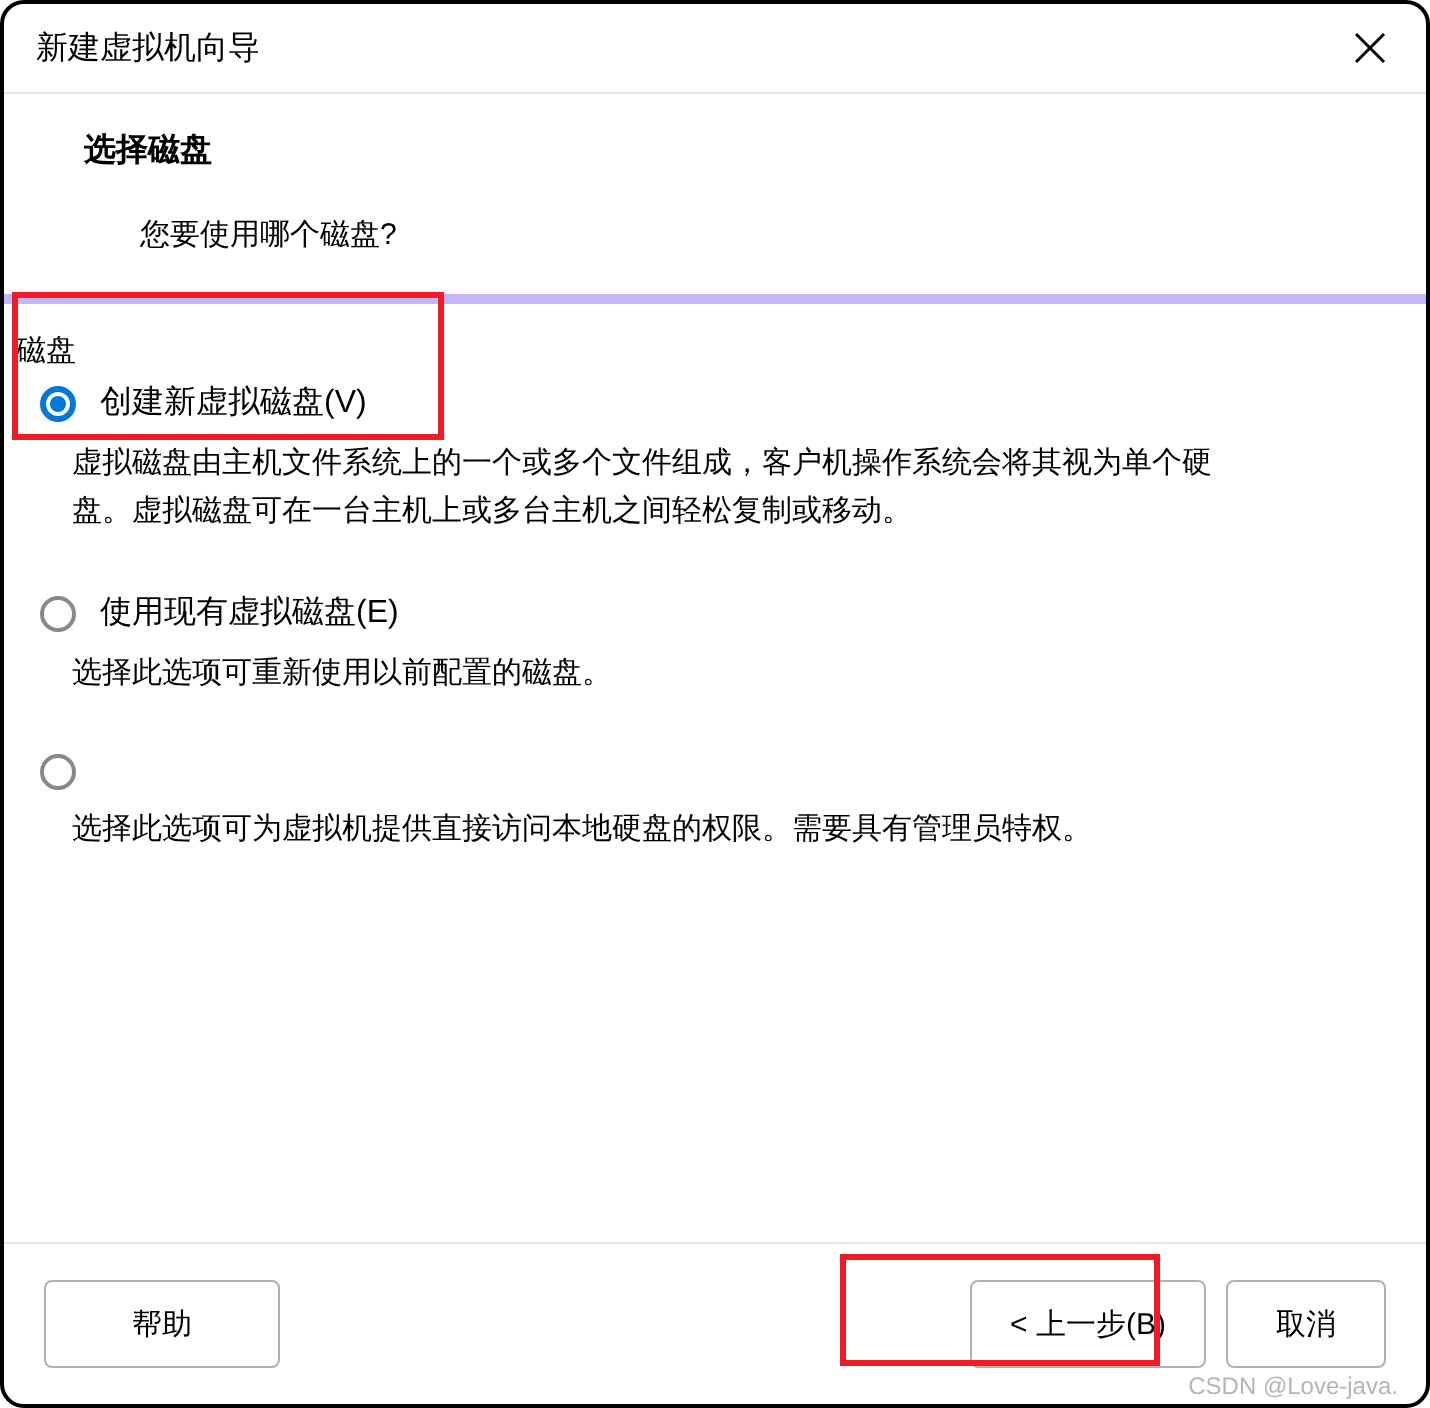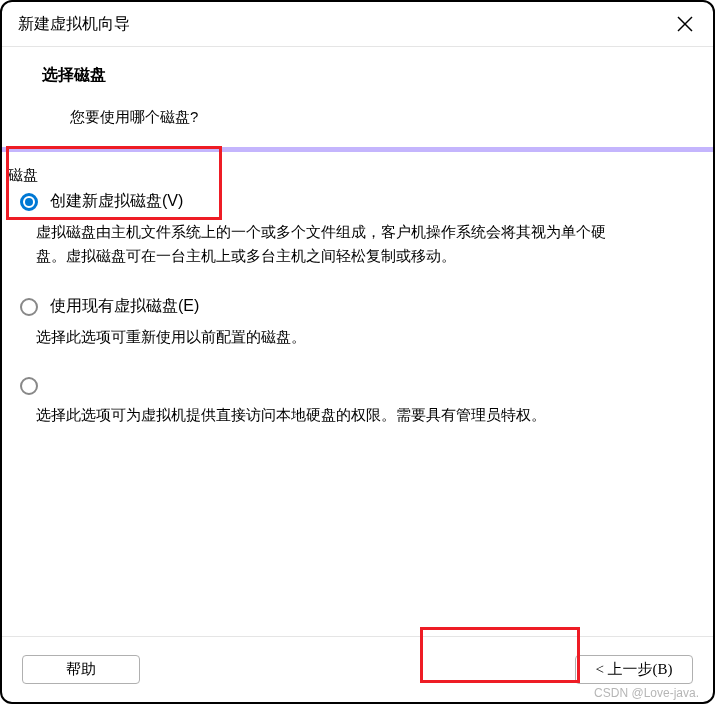--- a/index.html
+++ b/index.html
@@ -132,25 +132,24 @@
     .footer {
       display: flex;
       justify-content: space-between;
       align-items: center;
       padding: 18px 20px;
       border-top: 1px solid #e5e5e5;
     }
     .footer-right {
       display: flex;
       gap: 10px;
-      font-family: Liberation Serif, serif;
     }
     .btn {
       min-width: 118px;
-      height: 29px;
+      height: 44px;
       padding: 0 14px;
       background: #fff;
       border: 1px solid #b0b0b0;
       border-radius: 4px;
       font-size: 15px;
       cursor: pointer;
       font-family: inherit;
       display: flex;
       align-items: center;
       justify-content: center;
@@ -213,19 +212,20 @@
       </div>
       <div class="option-desc">选择此选项可为虚拟机提供直接访问本地硬盘的权限。需要具有管理员特权。</div>
 
     </div>
   </div>
 
   <div class="footer">
     <button class="btn">帮助</button>
     <div class="footer-right">
       <button class="btn">&lt; 上一步(B)</button>
+      <button class="btn cancel">取消</button>
     </div>
   </div>
 
   <div class="highlight-box-1"></div>
   <div class="highlight-box-2"></div>
   <div class="watermark">CSDN @Love-java.</div>
 </div>
 
 </body></html>

